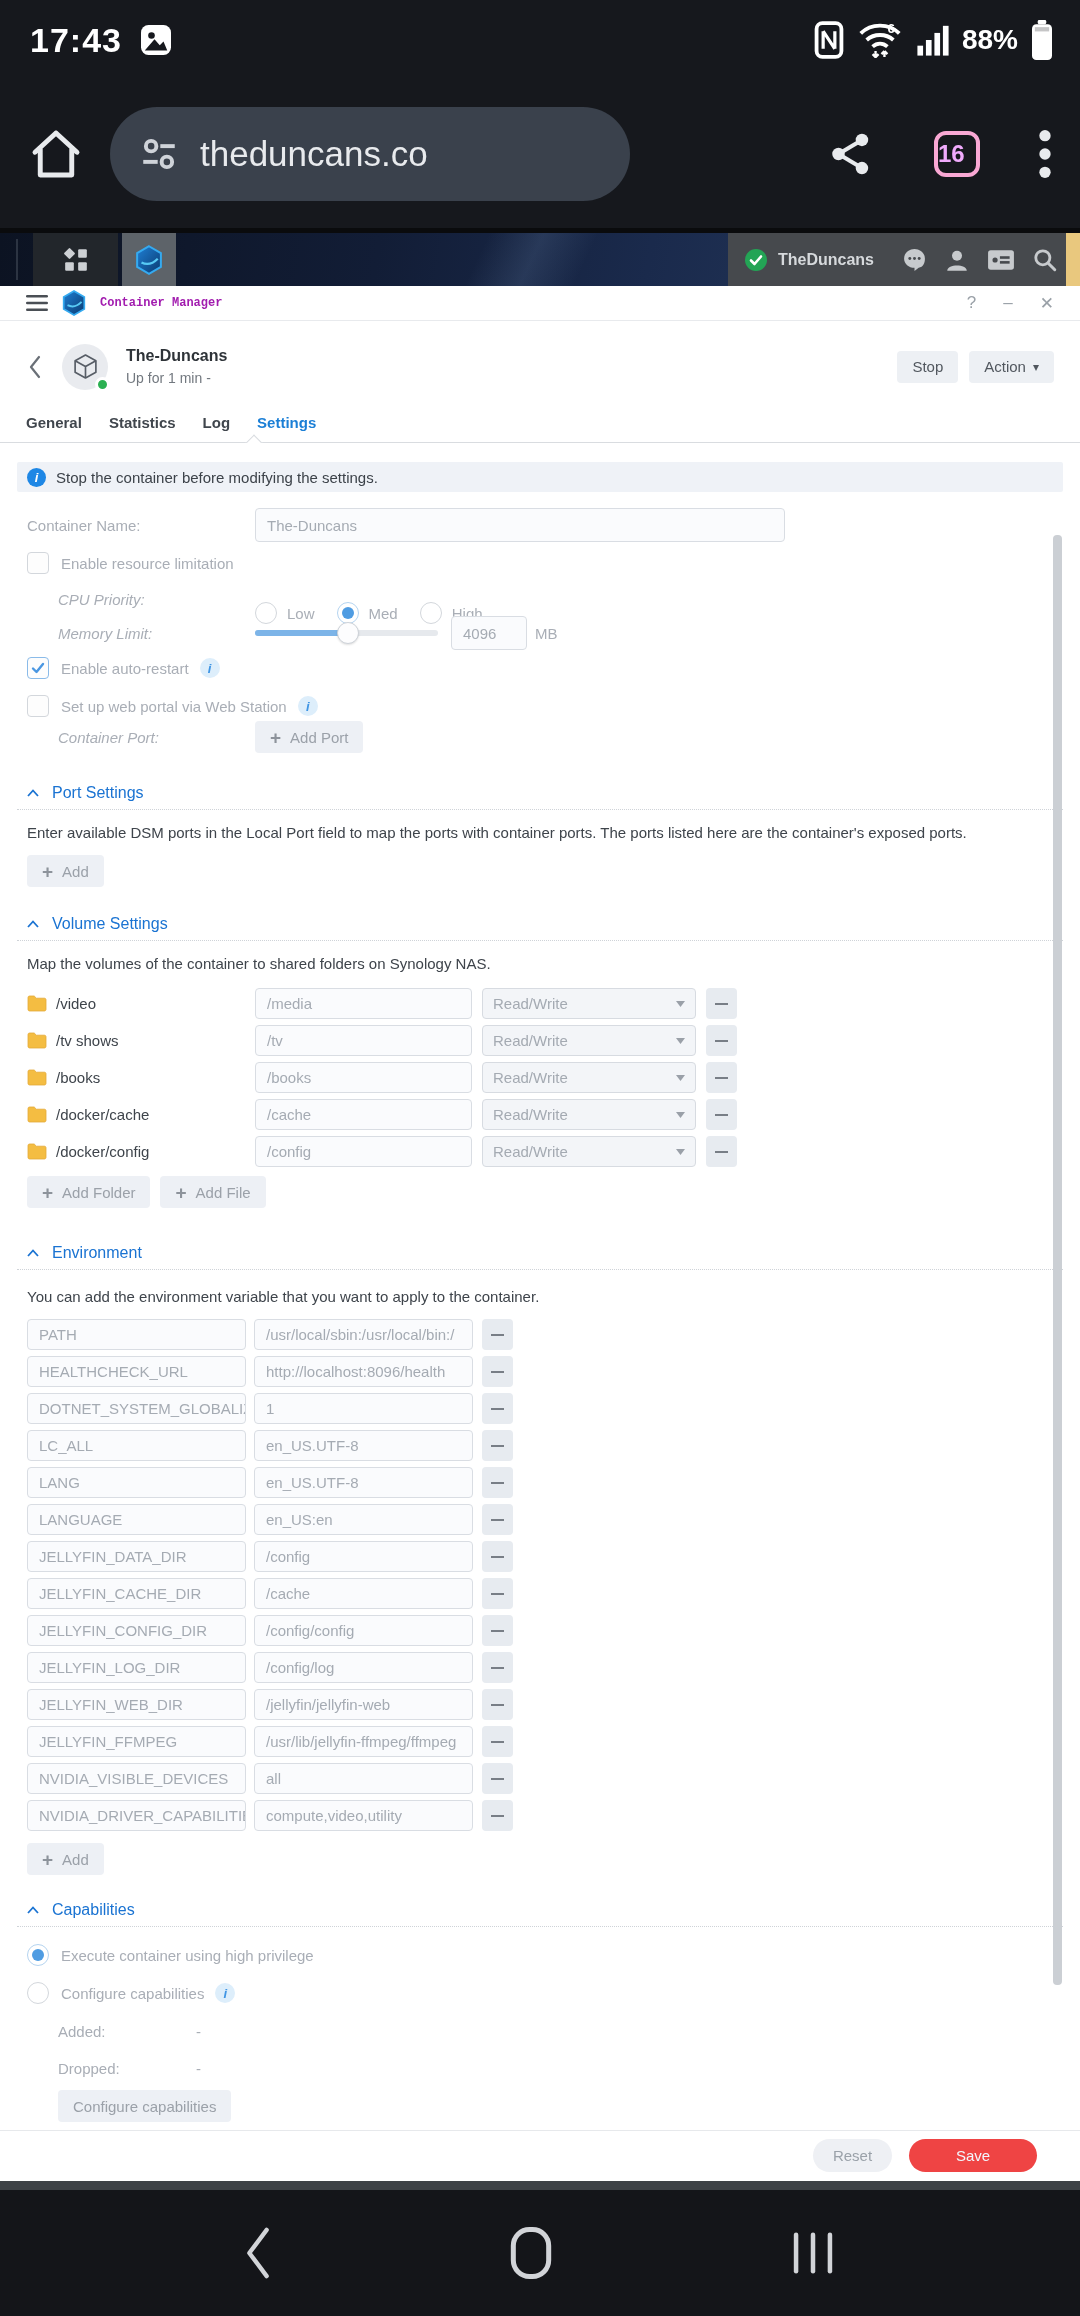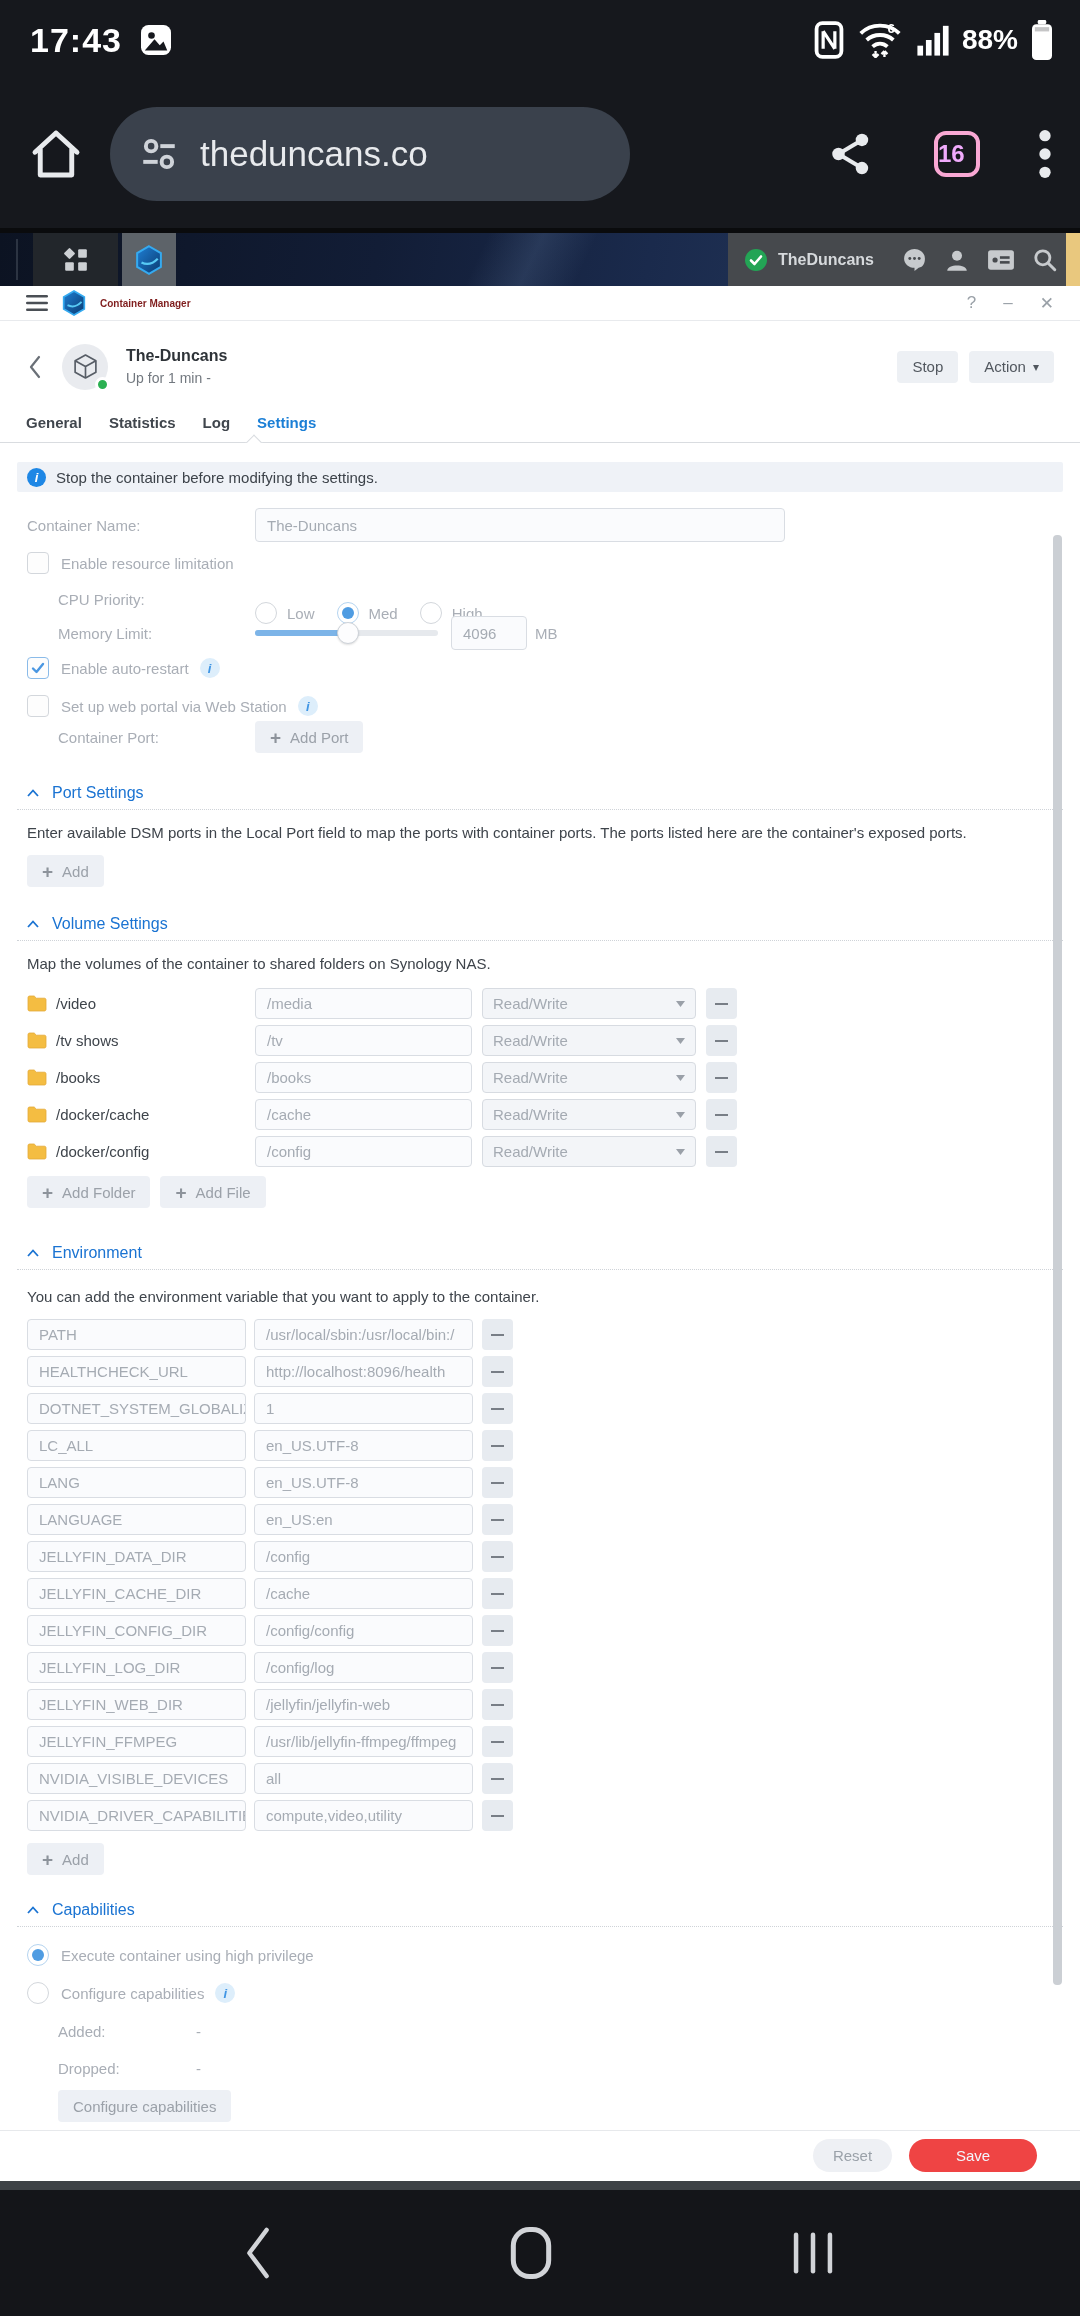--- a/index.html
+++ b/index.html
@@ -30,21 +30,21 @@
   .gem-btn { position:absolute; left:122px; top:0; width:54px; height:53px; background:#5d6369; display:flex; align-items:center; justify-content:center; }
   .dsm-right { position:absolute; right:14px; top:0; height:53px; width:338px; background:#46494d; display:flex; align-items:center; padding:0 14px 0 16px; gap:14px; }
   .dsm-account { display:flex; align-items:center; gap:10px; }
   .dsm-account-name { color:#d6d9dc; font-size:16px; font-weight:bold; }
   .dsm-vdiv { width:1px; height:26px; background:#63676b; }
   .dsm-icons { display:flex; align-items:center; gap:17px; }
   .wallpaper-strip { position:absolute; right:0; top:0; width:14px; height:53px; background:#e9c87e; }
 
   
   .win-titlebar { height:35px; background:#fff; border-bottom:1px solid #e8eaed; display:flex; align-items:center; padding:0 26px; gap:13px; }
-  .win-title { color:#7f1d1d; font-size:10px; font-weight:bold; }
+  .win-title { color:#a21caf; font-size:12px; font-weight:bold;font-family:Liberation Mono, monospace; }
   .win-controls { margin-left:auto; display:flex; align-items:center; gap:27px; color:#9aa1a8; font-size:17px; }
 
   
   .container-header { height:91px; background:#fff; display:flex; align-items:center; padding:0 26px 0 24px; }
   .avatar { position:relative; width:46px; height:46px; background:#e9ebef; border-radius:50%; margin-left:16px; display:flex; align-items:center; justify-content:center; }
   .status-dot { position:absolute; right:-2px; bottom:-2px; width:15px; height:15px; background:#2bb052; border:3px solid #fff; border-radius:50%; }
   .hdr-texts { margin-left:18px; display:flex; flex-direction:column; gap:5px; }
   .hdr-name { color:#2e3338; font-size:16px; font-weight:bold; }
   .hdr-status { color:#72787f; font-size:14px; }
   .hdr-btns { margin-left:auto; display:flex; gap:11px; }
@@ -58,21 +58,21 @@
   .tab-notch { position:absolute; left:248px; bottom:-6px; width:12px; height:12px; background:#fff; border-top:1px solid #d9dce0; border-left:1px solid #d9dce0; transform:rotate(45deg); }
 
   
   .content { position:relative; height:1738px; background:#fff; overflow:hidden; }
   .banner { margin:19px 17px 0 17px; height:30px; background:#eff2f7; border-radius:2px; display:flex; align-items:center; padding-left:10px; gap:10px; }
   .banner-icon { width:19px; height:19px; border-radius:50%; background:#1e87e5; color:#fff; font-size:13px; font-weight:bold; font-style:italic; display:flex; align-items:center; justify-content:center; flex:0 0 auto; }
   .banner-text { color:#3c4249; font-size:15px; }
 
   .frow { display:flex; align-items:center; margin-left:27px; }
   .flabel { width:228px; color:#a9aeb6; font-size:15px; flex:0 0 auto; }
-  .flabel.indent { padding-left:31px; }
+  .flabel.indent { padding-left:31px;font-style:italic; }
   .input { background:#fafbfd; border:1px solid #d9dde3; border-radius:4px; color:#a5abb3; font-size:15px; display:flex; align-items:center; padding:0 11px; height:34px; }
   .cn-input { width:530px; }
   .cb { width:22px; height:22px; border:1px solid #d3d7dc; border-radius:4px; background:#fdfdfd; flex:0 0 auto; display:flex; align-items:center; justify-content:center; }
   .cb.checked { border-color:#8abbe9; }
   .cb-label { margin-left:12px; color:#a9aeb6; font-size:15px; }
   .radio { width:22px; height:22px; border:1px solid #d3d7dc; border-radius:50%; background:#fff; flex:0 0 auto; display:flex; align-items:center; justify-content:center; }
   .radio.sel { border-color:#b5d4f0; }
   .radio.sel .dot { width:12px; height:12px; border-radius:50%; background:#4f9ce2; }
   .radio-group { display:flex; align-items:center; gap:22px;margin-top:28px; }
   .radio-item { display:flex; align-items:center; gap:10px; color:#a9aeb6; font-size:15px; }

